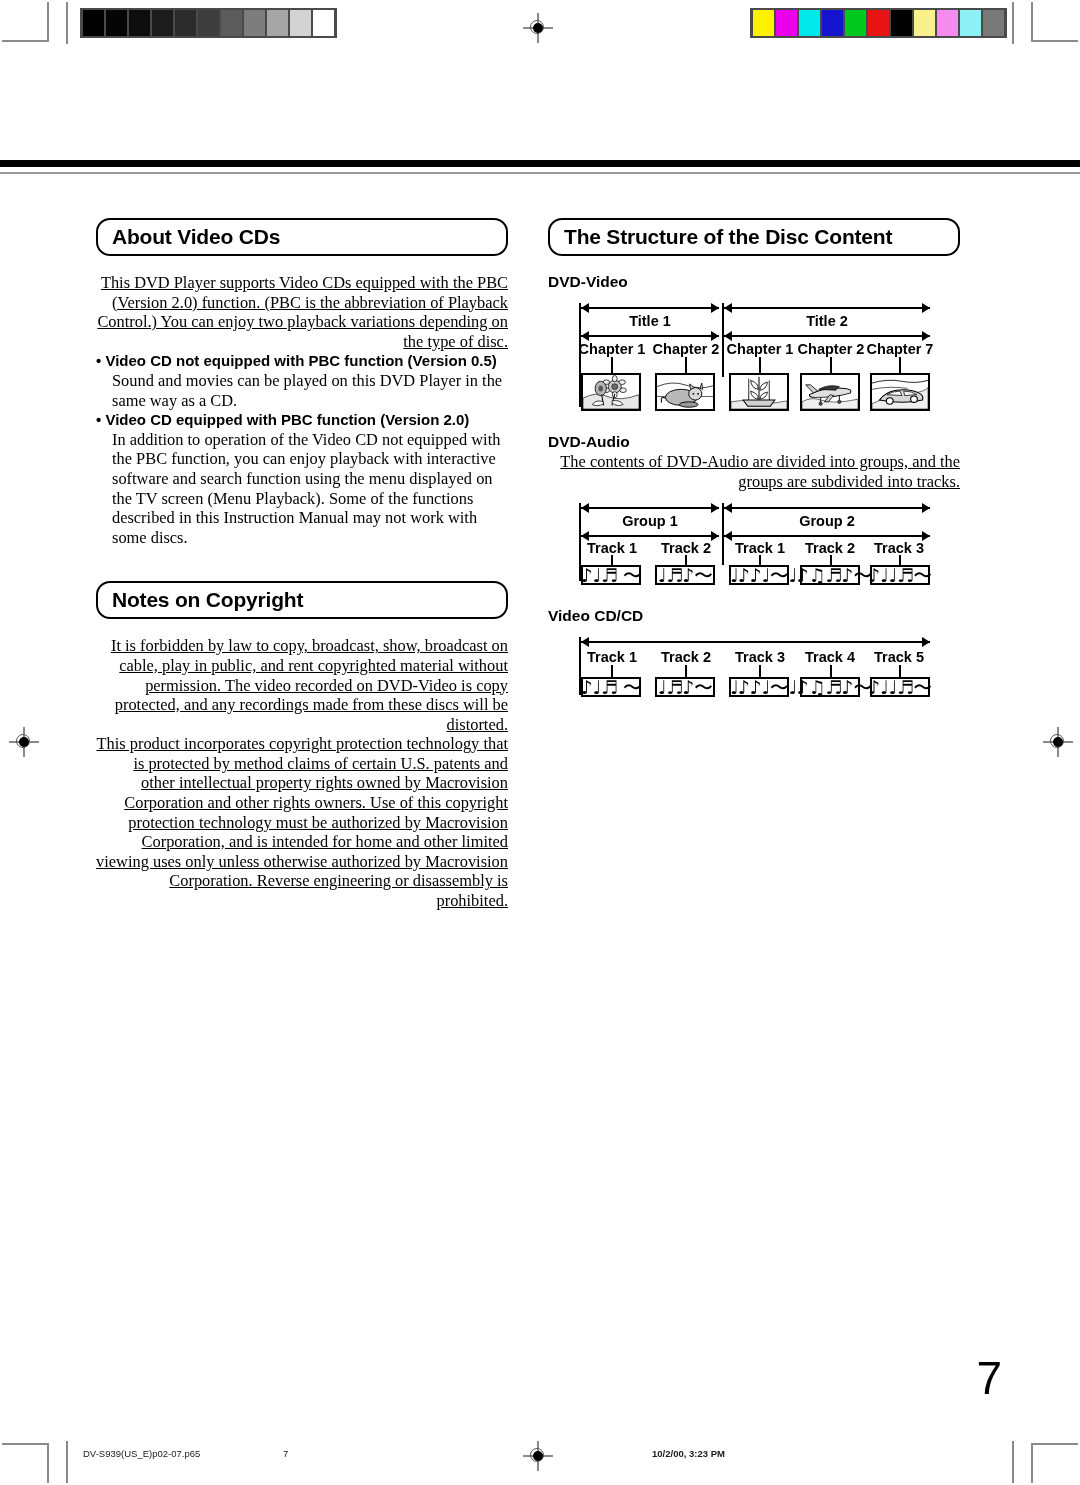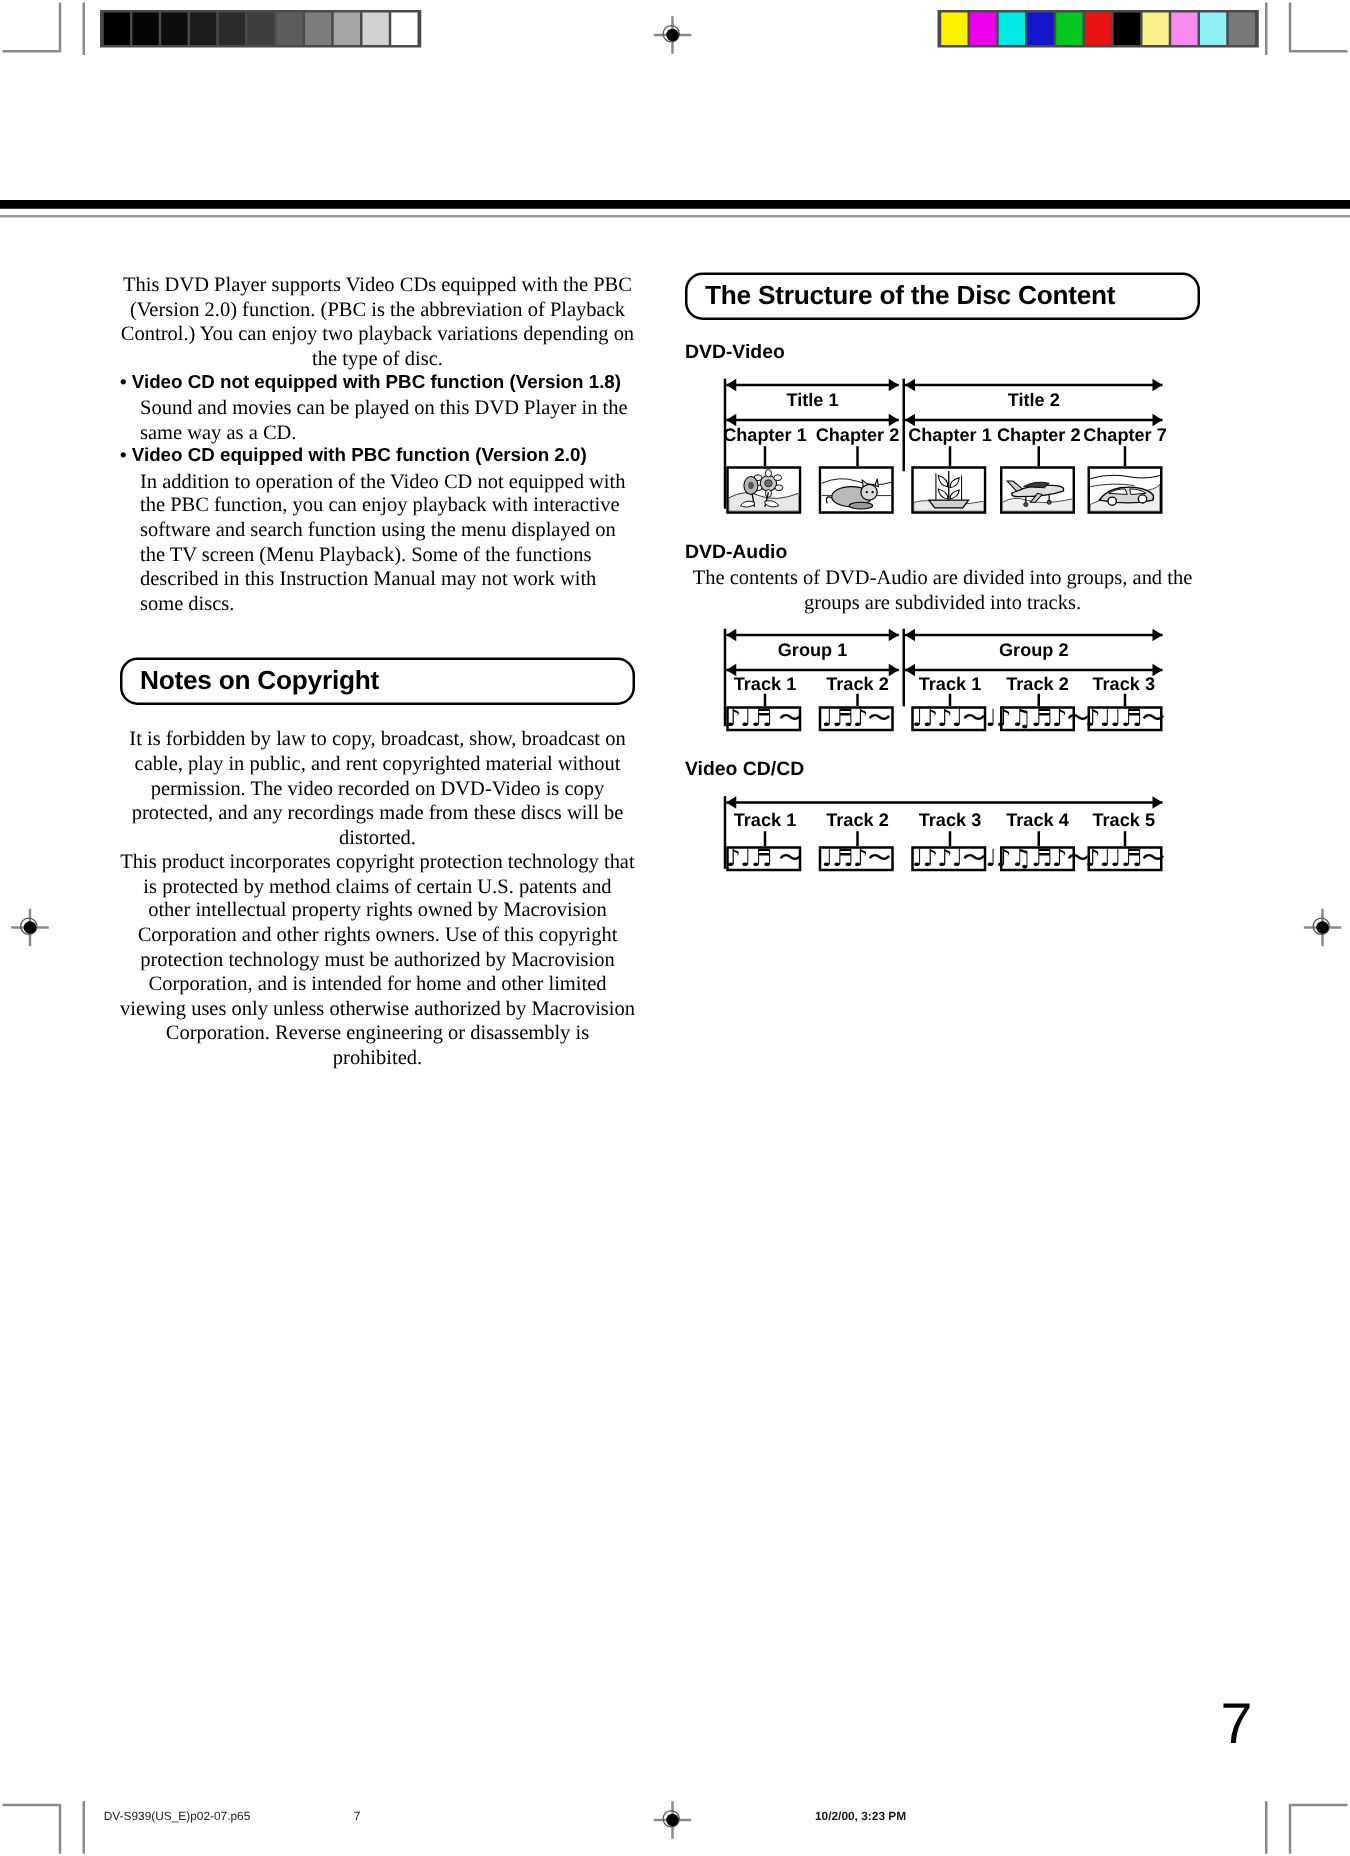--- a/index.html
+++ b/index.html
@@ -96,21 +96,22 @@
     font-size: 21px;
     letter-spacing: -0.2px;
     box-sizing: content-box;
     margin-bottom: 17px;
   }
 
   p.body {
     margin: 0;
     font-size: 16.4px;
     line-height: 19.6px;
-    text-align: center;
+    text-align: right;
+    text-decoration: underline;
   }
   p.body + p.body { margin-top: 0; }
 
   .bullet-head {
     font-family: "Liberation Sans", sans-serif;
     font-weight: bold;
     font-size: 15px;
     line-height: 19.6px;
     margin: 0;
     text-indent: -12px;
@@ -297,24 +298,25 @@
     <div class="patch" style="background: rgb(247, 140, 240);"></div>
     <div class="patch" style="background: rgb(140, 240, 245);"></div>
     <div class="patch" style="background: rgb(120, 120, 120);"></div>
   </div>
 
 <div class="rule-thick" style="top:160px;"></div>
 <div class="rule-thin" style="top:172px;"></div>
 
 <div class="col col-left">
 
+  <div class="section-title">About Video CDs</div>
 
   <p class="body">This DVD Player supports Video CDs equipped with the PBC (Version 2.0) function. (PBC is the abbreviation of Playback Control.) You can enjoy two playback variations depending on the type of disc.</p>
 
-  <p class="bullet-head">• Video CD not equipped with PBC function (Version 1.8)</p>
+  <p class="bullet-head">• Video CD not equipped with PBC function (Version 0.5)</p>
   <p class="bullet-body">Sound and movies can be played on this DVD Player in the same way as a CD.</p>
 
   <p class="bullet-head">• Video CD equipped with PBC function (Version 2.0)</p>
   <p class="bullet-body">In addition to operation of the Video CD not equipped with the PBC function, you can enjoy playback with interactive software and search function using the menu displayed on the TV screen (Menu Playback). Some of the functions described in this Instruction Manual may not work with some discs.</p>
 
   <div class="gap-34"></div>
 
   <div class="section-title">Notes on Copyright</div>
 
   <p class="body">It is forbidden by law to copy, broadcast, show, broadcast on cable, play in public, and rent copyrighted material without permission. The video recorded on DVD-Video is copy protected, and any recordings made from these discs will be distorted.</p>

